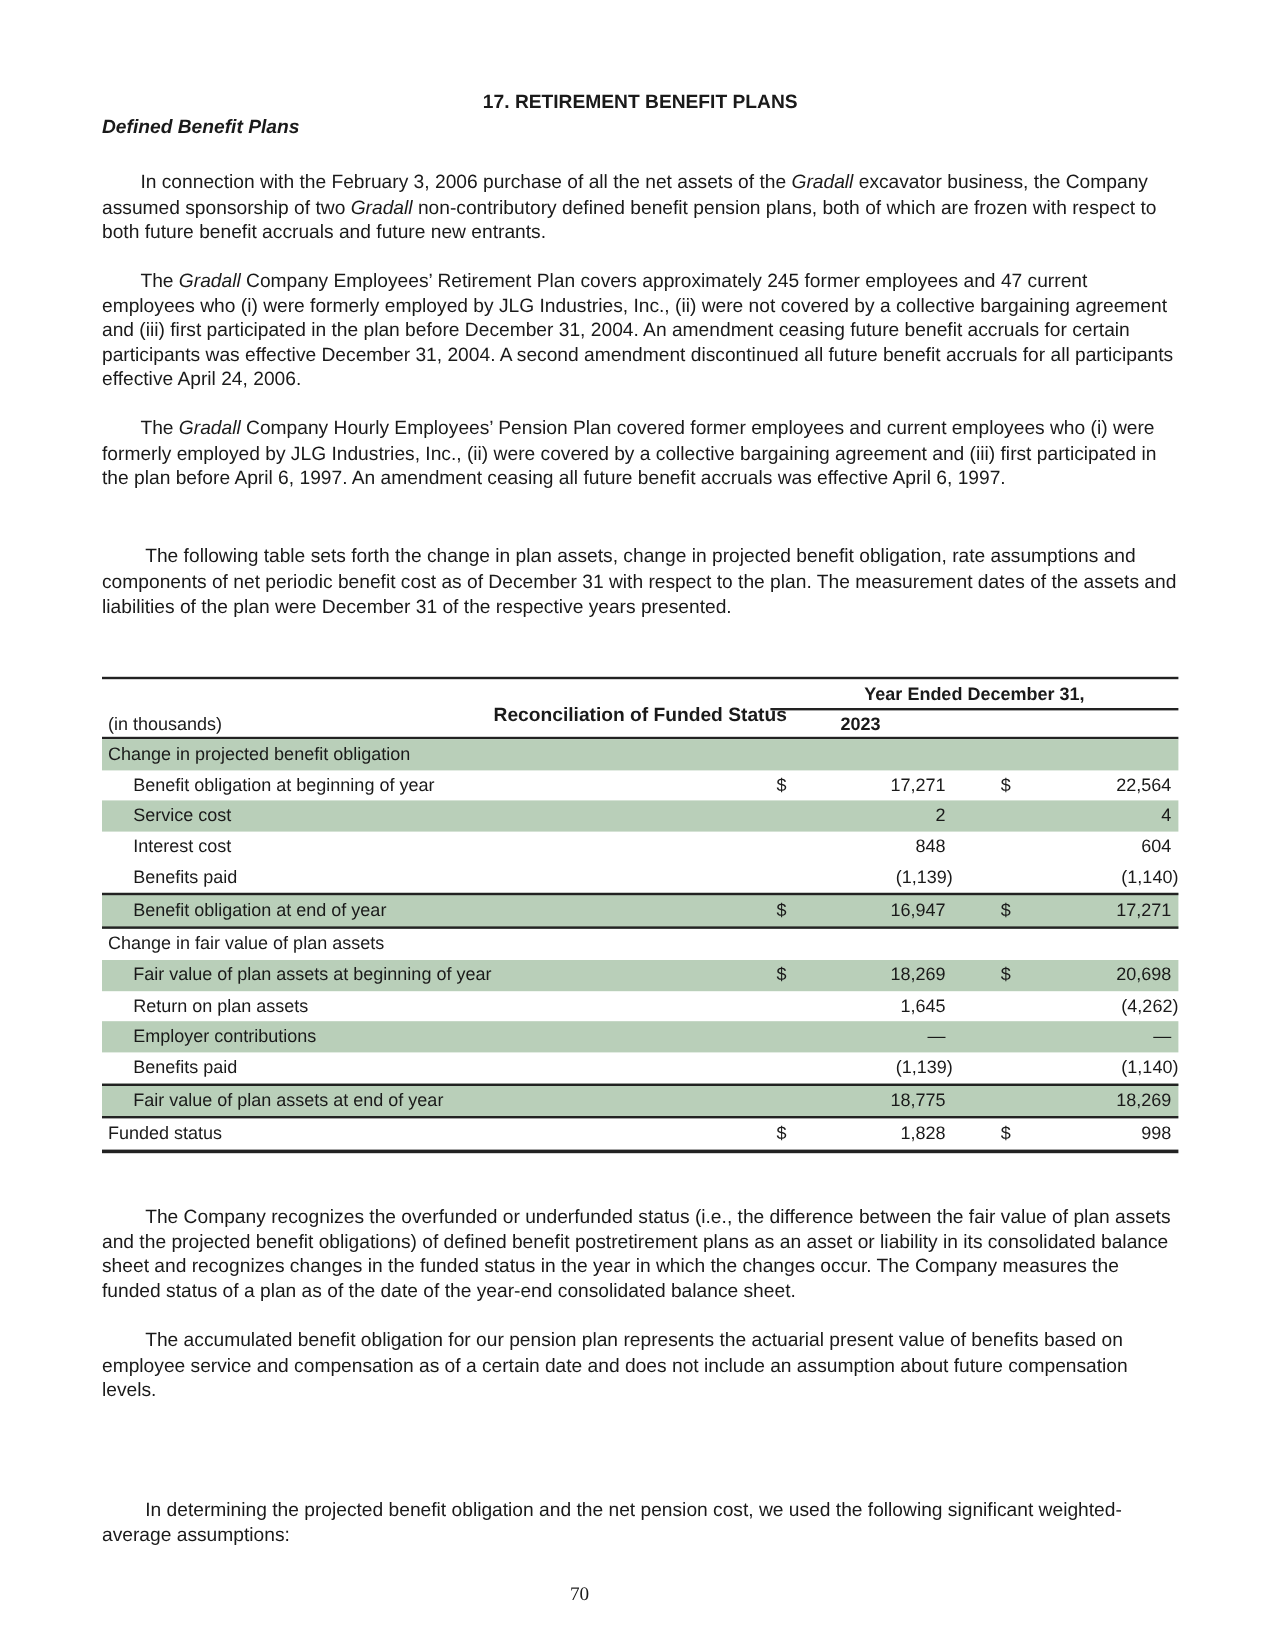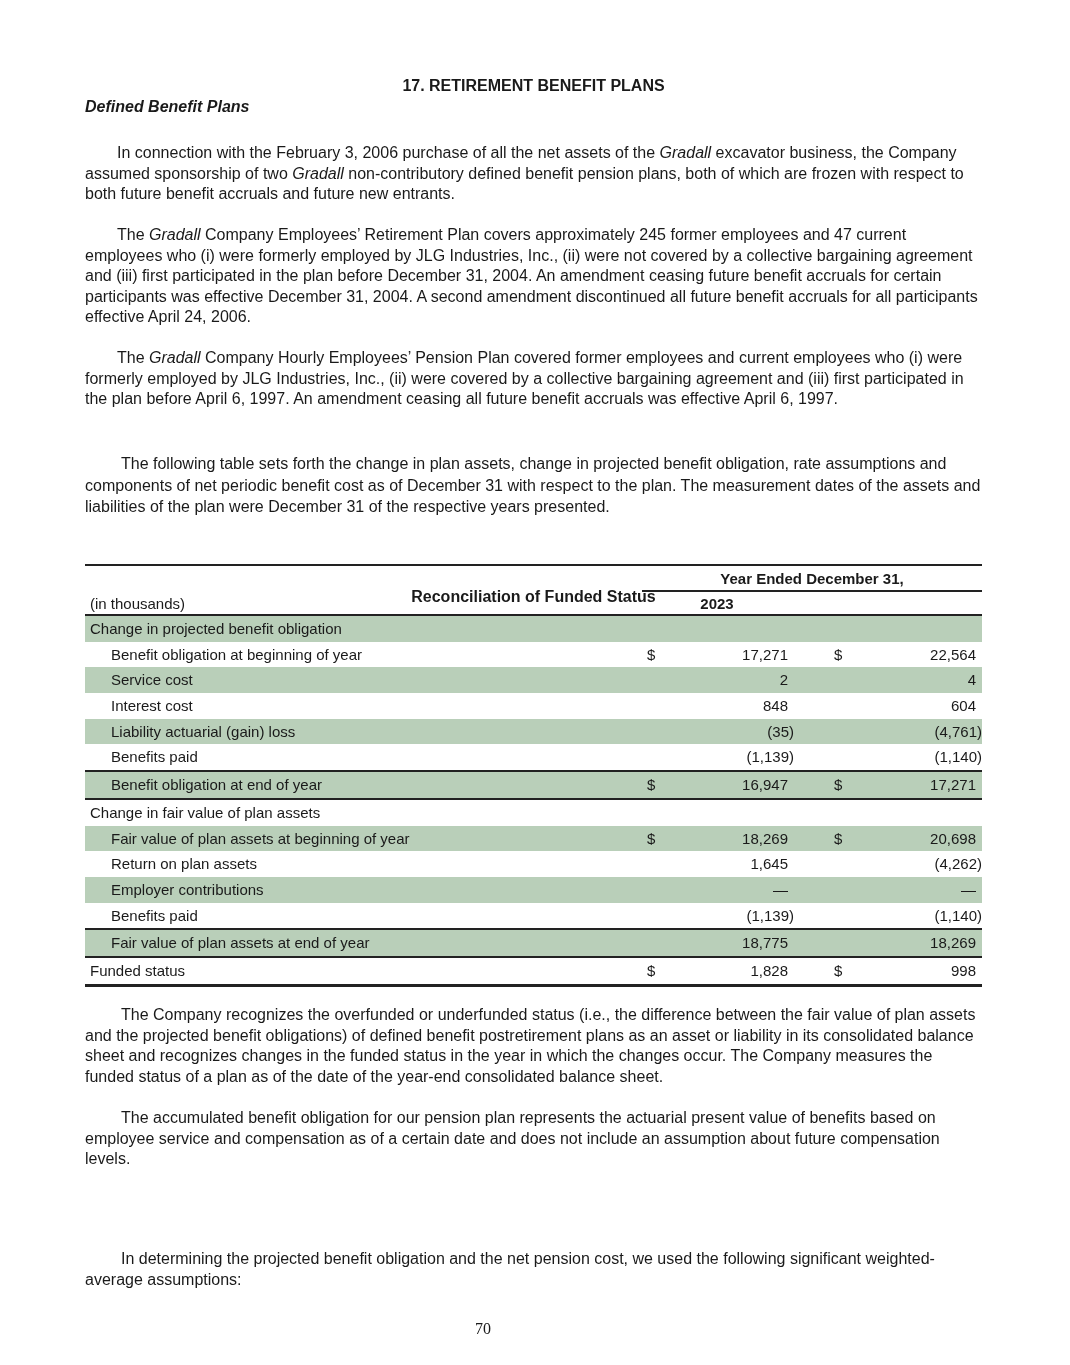--- a/index.html
+++ b/index.html
@@ -83,25 +83,20 @@
       <div class="row ind shade">
         <span class="lbl">Service cost</span>
         <span class="v1">2</span>
         <span class="v2">4</span>
       </div>
       <div class="row ind">
         <span class="lbl">Interest cost</span>
         <span class="v1">848</span>
         <span class="v2">604</span>
       </div>
-      <div class="row ind shade">
-        <span class="lbl">Liability actuarial (gain) loss</span>
-        <span class="v1 paren">(35)</span>
-        <span class="v2 paren">(4,761)</span>
-      </div>
       <div class="row ind">
         <span class="lbl">Benefits paid</span>
         <span class="v1 paren">(1,139)</span>
         <span class="v2 paren">(1,140)</span>
       </div>
       <div class="row ind shade top-rule" style="border-bottom:2px solid #222">
         <span class="lbl">Benefit obligation at end of year</span>
         <span class="d1">$</span>
         <span class="v1">16,947</span>
         <span class="d2">$</span>

